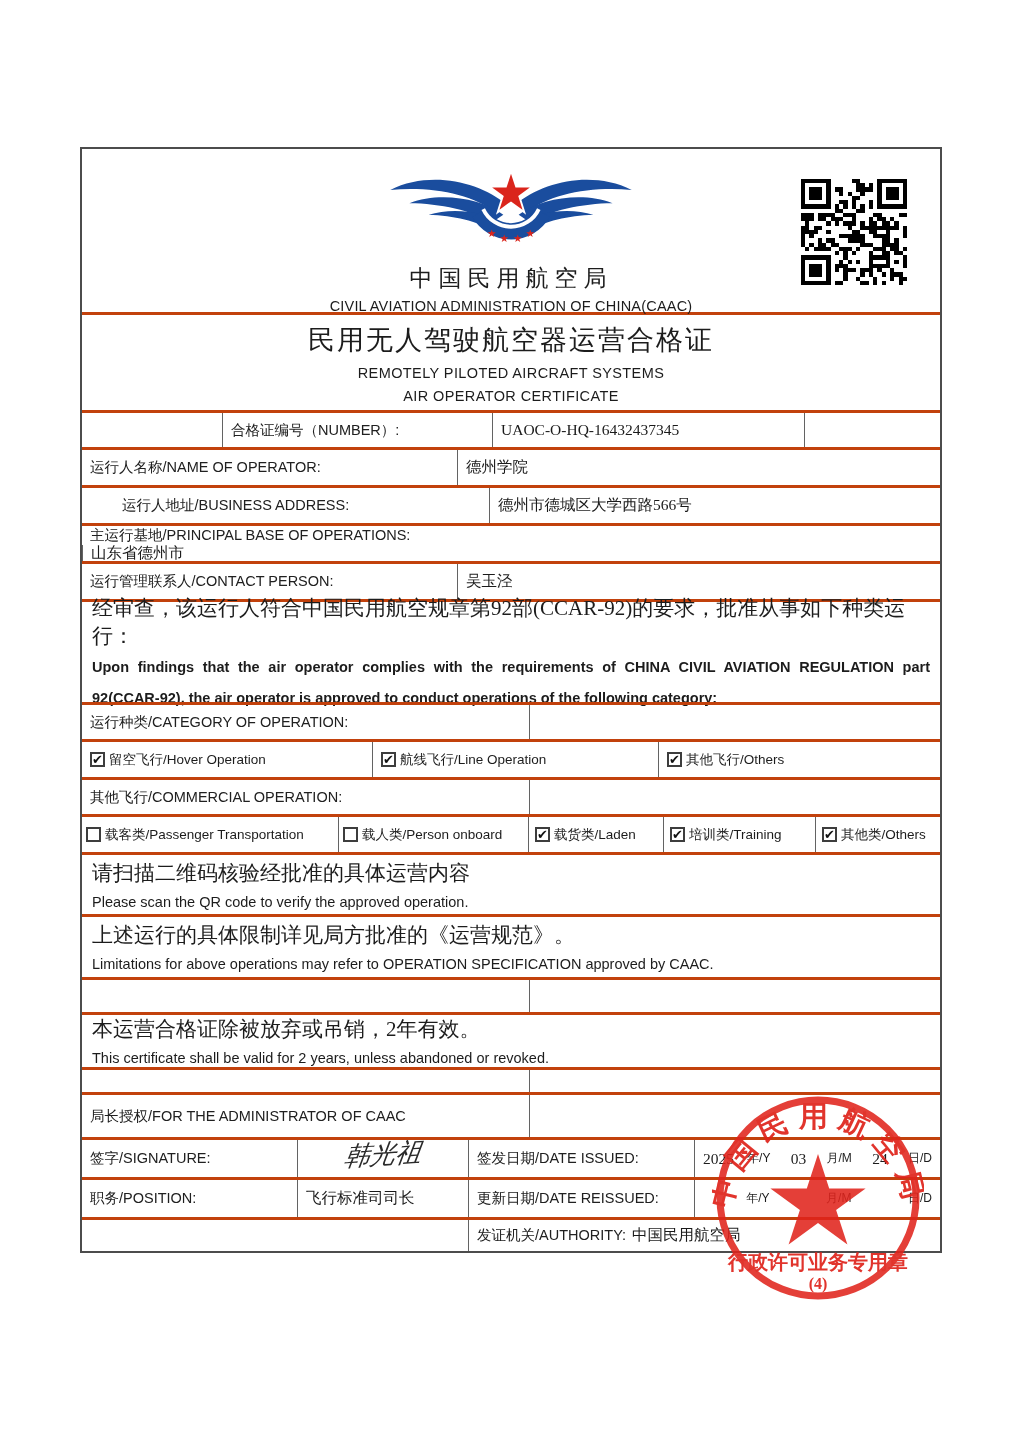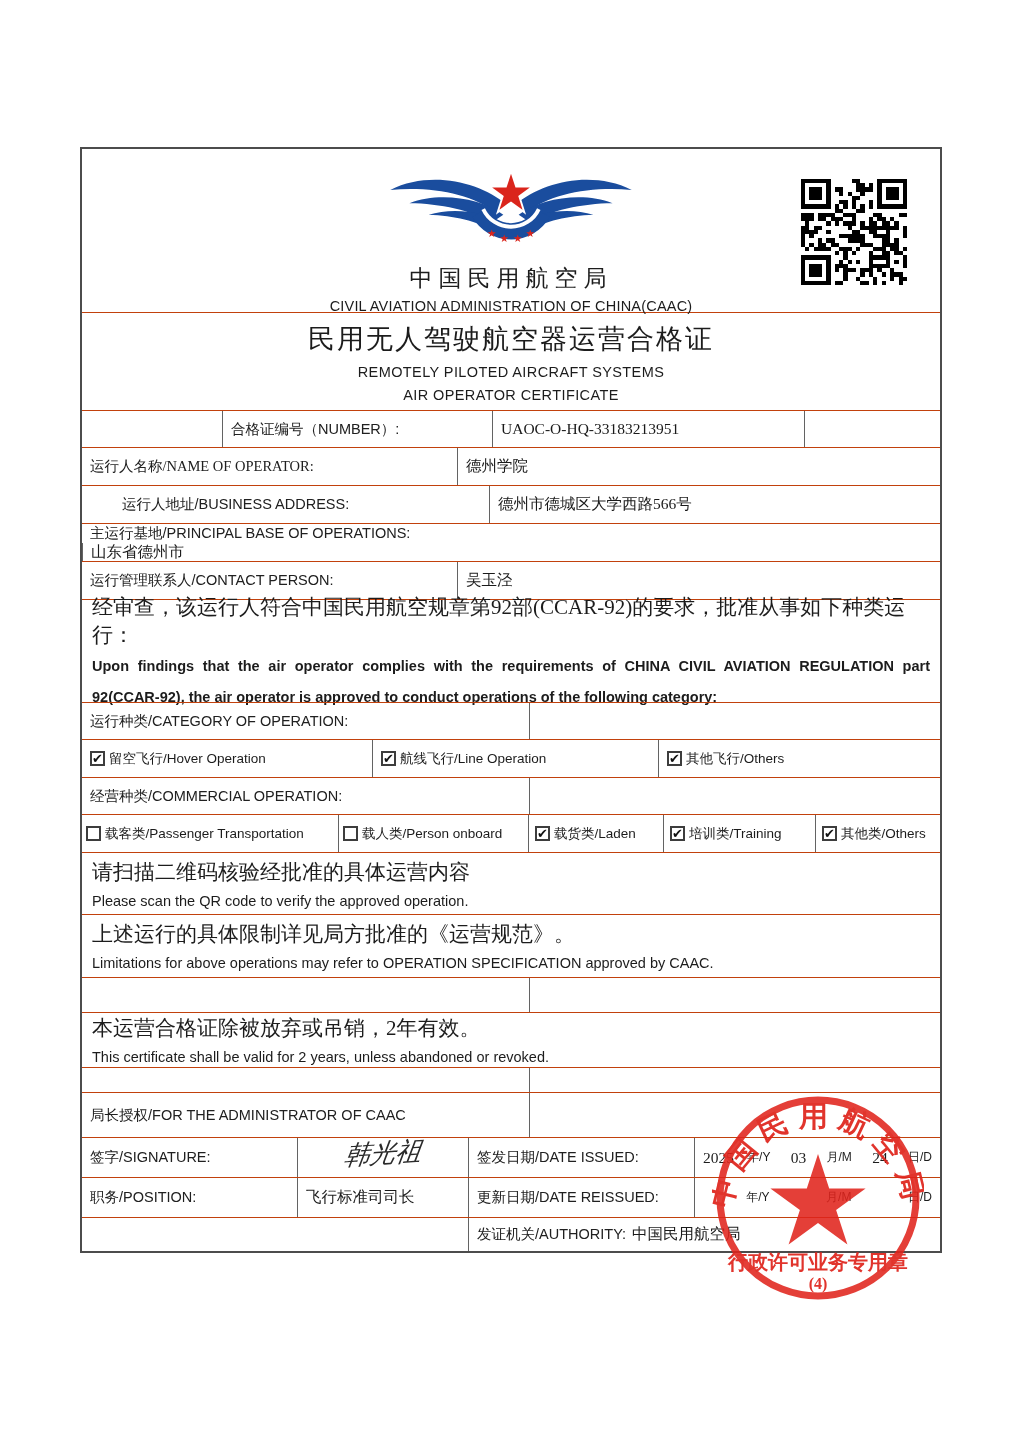--- a/index.html
+++ b/index.html
@@ -1,20 +1,20 @@
 <!DOCTYPE html>
 <html><head>
 <meta charset="utf-8">
 <style>
   html,body{margin:0;padding:0;background:#ffffff;}
   .page{position:relative;width:1024px;height:1448px;background:#fff;overflow:hidden;
         font-family:"Liberation Sans","DejaVu Sans",sans-serif;color:#1c1c1c;}
   .tbl{position:absolute;left:80px;top:147px;width:862px;height:1106px;
        border:2px solid #4c4c4c;box-sizing:border-box;display:flex;flex-direction:column;}
-  .r{display:flex;flex:none;border-top:1px solid #c2410c;box-sizing:border-box;}
+  .r{display:flex;flex:none;border-top:3px solid #c2410c;box-sizing:border-box;}
   .r:first-child{border-top:none;}
   .c{flex:none;box-sizing:border-box;border-left:1px solid #636363;padding:0 8px;
      display:flex;align-items:center;overflow:hidden;}
   .c:first-child{border-left:none;}
   .c.grow{flex:1 1 auto;}
   .lbl{font-size:14.5px;color:#202020;}
   .val{font-family:"Liberation Serif","DejaVu Serif",serif;font-size:15.5px;color:#1a1a1a;}
   
   .hdr{flex-direction:column;align-items:center;justify-content:flex-start;position:relative;}
   .logo{margin-top:16px;}
@@ -390,27 +390,27 @@
       <div class="ttl-en">REMOTELY PILOTED AIRCRAFT SYSTEMS</div>
       <div class="ttl-en">AIR OPERATOR CERTIFICATE</div>
     </div>
 
     <div class="r" style="height:37px;">
       <div class="c" style="width:140px;"></div>
       <div class="c" style="width:270px;">
         <span class="lbl">合格证编号（NUMBER）:</span>
       </div>
       <div class="c" style="width:312px;">
-        <span class="val">UAOC-O-HQ-33183213951</span>
+        <span class="val">UAOC-O-HQ-16432437345</span>
       </div>
       <div class="c grow"></div>
     </div>
 
     <div class="r" style="height:38px;">
-      <div class="c" style="width:375px;font-family:Liberation Serif, serif;">
+      <div class="c" style="width:375px;">
           <span class="lbl">运行人名称/NAME OF OPERATOR:</span>
         </div>
       <div class="c grow">
           <span class="val">德州学院</span>
         </div>
     </div>
     <div class="r" style="height:38px;padding-left:32px;">
       <div class="c" style="width:375px;">
           <span class="lbl">运行人地址/BUSINESS ADDRESS:</span>
         </div>
@@ -462,21 +462,21 @@
       <div class="c grow">
         <span class="opt">
           <span class="checkbox">✔</span>
           <span class="optlbl">其他飞行/Others</span>
         </span>
       </div>
     </div>
 
     <div class="r" style="height:37px;">
       <div class="c" style="width:447px;">
-          <span class="lbl">经营种类/COMMERCIAL OPERATION:</span>
+          <span class="lbl">其他飞行/COMMERCIAL OPERATION:</span>
         </div>
       <div class="c grow"></div>
     </div>
     <div class="r" style="height:38px;">
       <div class="c" style="width:256px;padding:0 4px;">
         <span class="opt">
           <span class="checkbox"></span>
           <span class="optlbl">载客类/Passenger Transportation</span>
         </span>
       </div>

